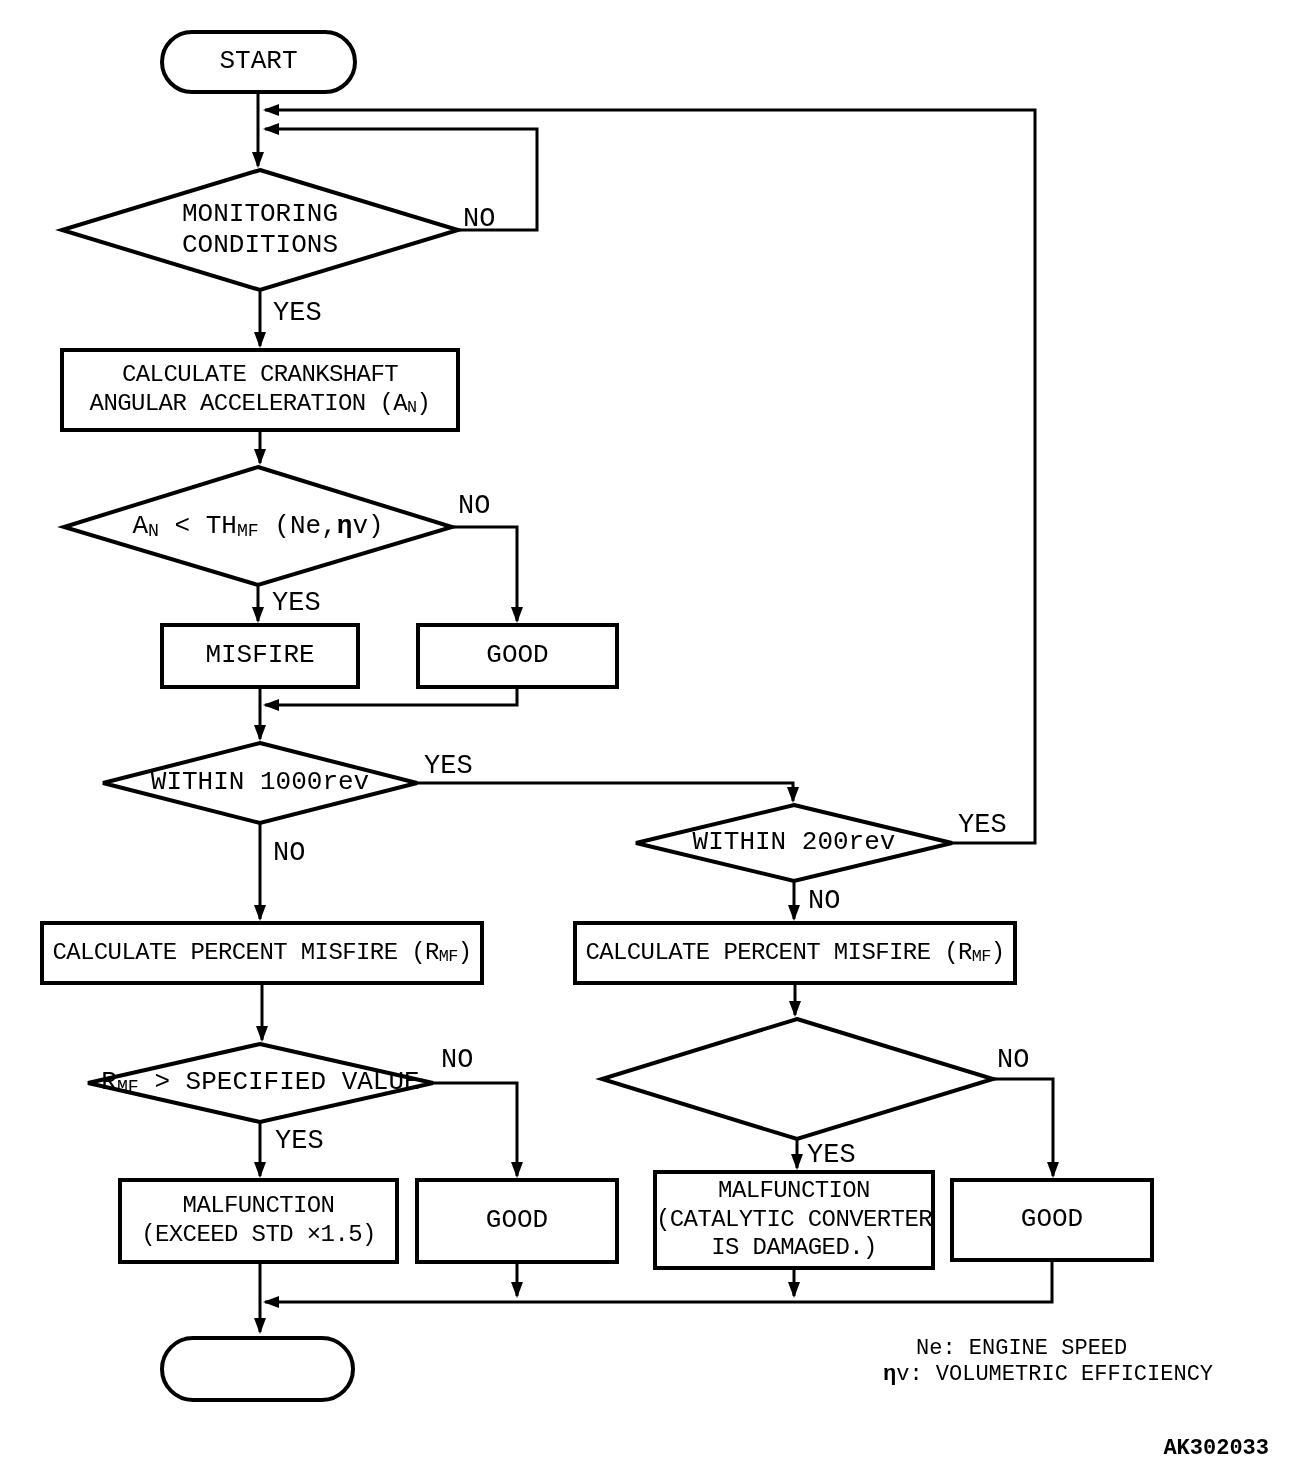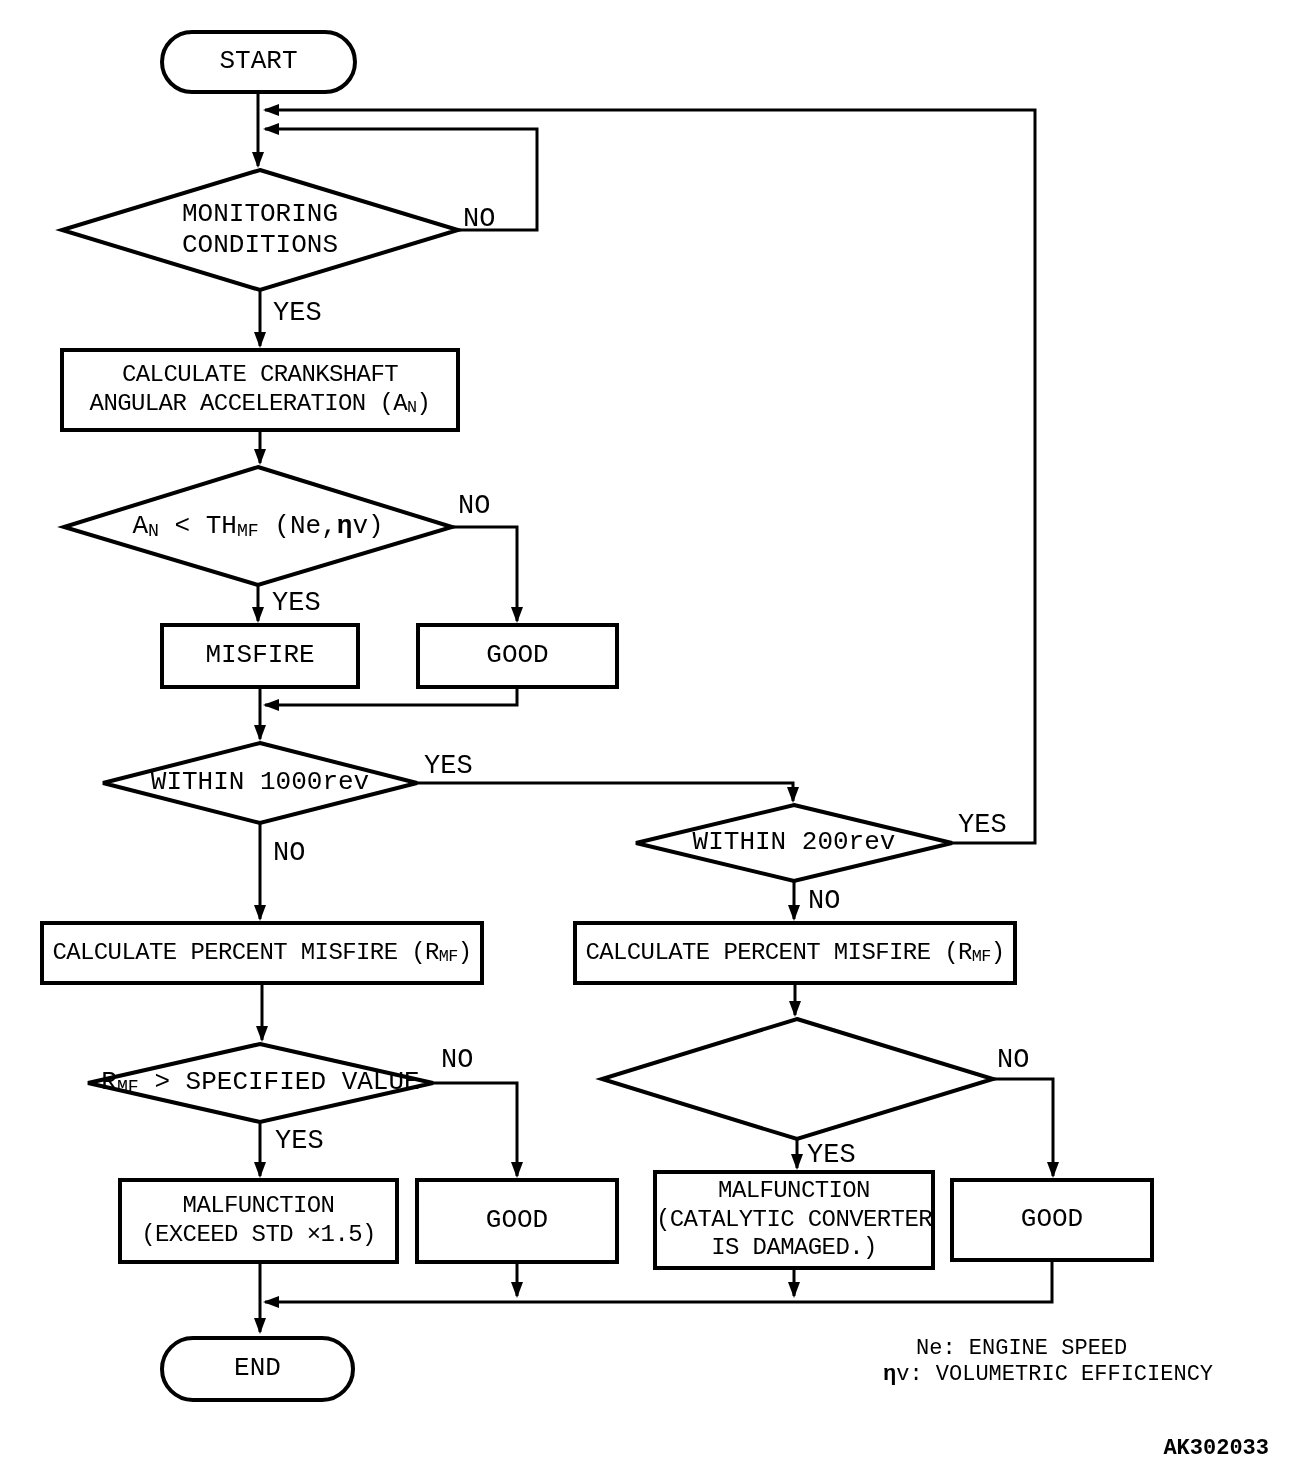--- a/index.html
+++ b/index.html
@@ -124,21 +124,20 @@
   <div class="node" style="left:417px;top:1180px;width:200px;height:82px;">GOOD</div>
 
   <div class="node long" style="left:655px;top:1172px;width:278px;height:96px;">
     <div>MALFUNCTION</div>
     <div>(CATALYTIC CONVERTER</div>
     <div>IS DAMAGED.)</div>
   </div>
 
   <div class="node" style="left:952px;top:1180px;width:200px;height:80px;">GOOD</div>
 
-  <div class="node" style="left:162px;top:1338px;width:191px;height:62px;">END</div>
 
   <div class="lbl" style="left:463px;top:204px;">NO</div>
   <div class="lbl" style="left:273px;top:298px;">YES</div>
   <div class="lbl" style="left:458px;top:491px;">NO</div>
   <div class="lbl" style="left:272px;top:588px;">YES</div>
   <div class="lbl" style="left:424px;top:751px;">YES</div>
   <div class="lbl" style="left:273px;top:838px;">NO</div>
   <div class="lbl" style="left:958px;top:810px;">YES</div>
   <div class="lbl" style="left:808px;top:886px;">NO</div>
   <div class="lbl" style="left:441px;top:1045px;">NO</div>

